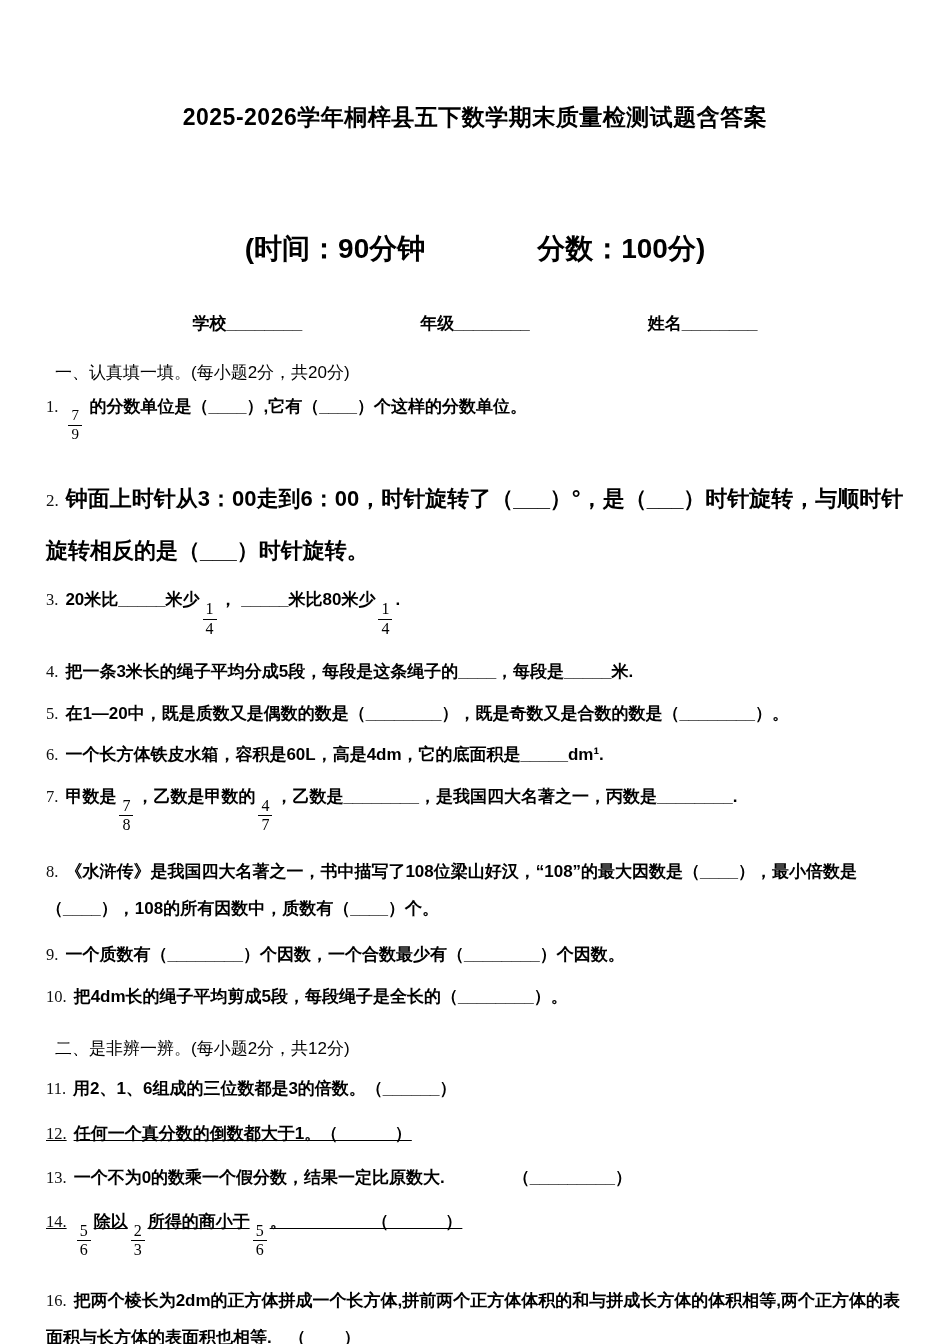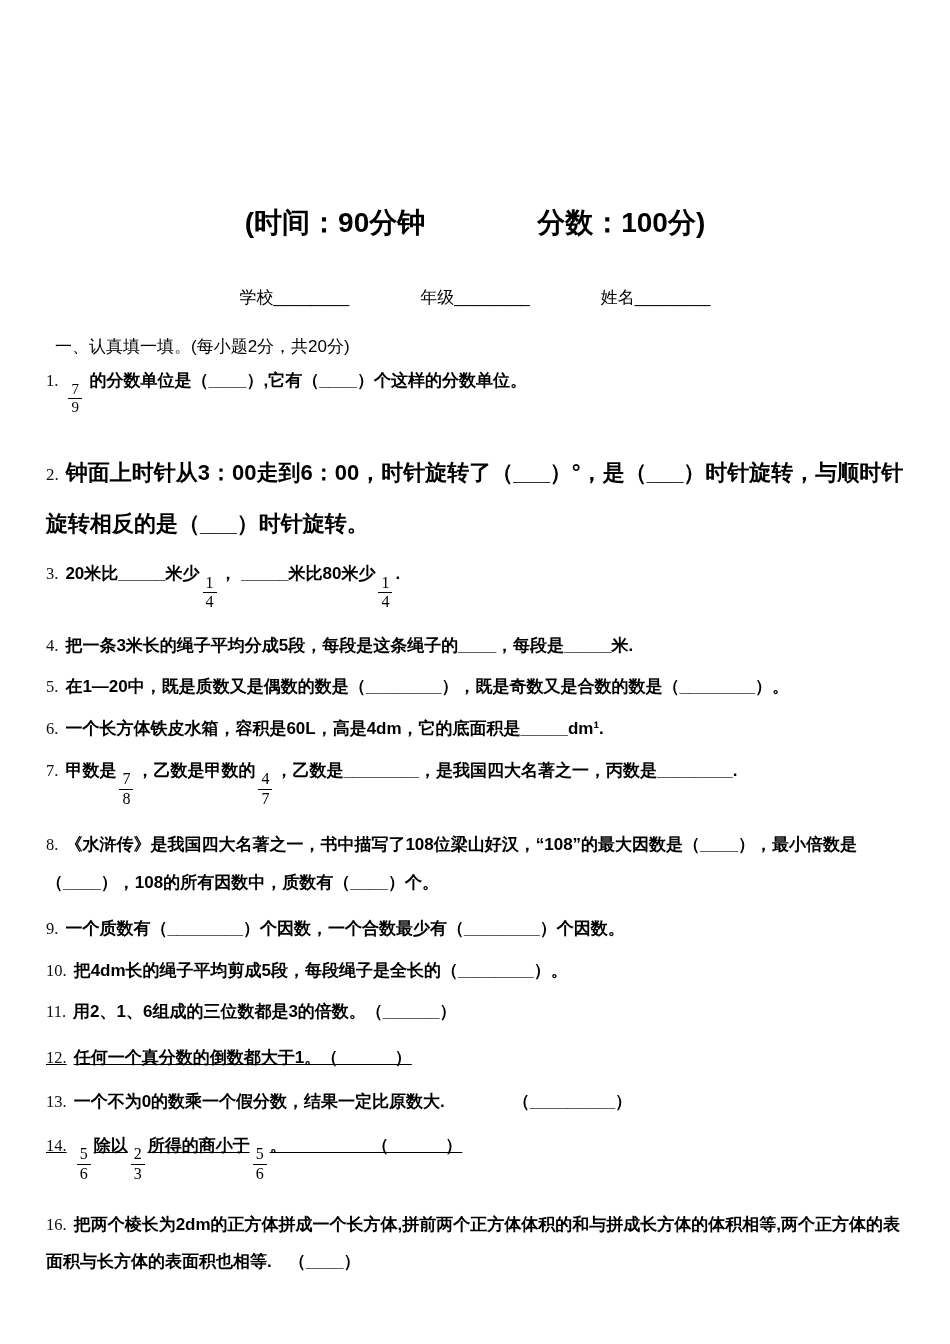--- a/index.html
+++ b/index.html
@@ -17,23 +17,23 @@
     line-height:1.15;
     margin:0;
   }
   .meta-line {
     text-align:center;
     font-size:28px; font-weight:700;
     margin-top:100px;
     white-space:pre;
   }
   .fields-row {
-    display:flex; justify-content:center; gap:71px;
+    display:flex; justify-content:center; gap:118px;
     margin-top:44px;
-    font-size:17px; font-weight:400;
+    font-size:17px; font-weight:700;
   }
 
   .section-heading {
     font-size:17px; font-weight:400;
     margin:26px 0 8px 9px;
     line-height:1.4;
   }
 
   .q {
     font-size:17px; font-weight:600;
@@ -74,20 +74,21 @@
   [data-name="question-12"] { margin-top:18px;text-decoration:underline; }
   [data-name="question-13"] { margin-top:16px; }
   [data-name="question-14"] { margin:16px 0 24px 0;text-decoration:underline; }
   [data-name="question-15"] { margin-top:20px; }
   [data-name="question-16"] { line-height:2.15; margin-top:16px; }
 </style>
 </head>
 <body>
 
 <div class="page" data-name="exam-page">
+  <h1 class="doc-title" data-name="page-title">2025-2026学年桐梓县五下数学期末质量检测试题含答案</h1>
 
   <div class="meta-line" data-name="time-score-line">(时间：90分钟　　　　分数：100分)</div>
 
   <div class="fields-row" data-name="student-info-row">
     <span data-name="school-field">学校________</span>
     <span data-name="grade-field">年级________</span>
     <span data-name="name-field">姓名________</span>
   </div>
 
   <div data-name="question-area">
@@ -110,20 +111,21 @@
       <div class="q" data-name="question-7"><span class="q-num" data-name="question-number">7.</span><span class="q-text" data-name="question-text">甲数是</span><span class="frac" data-name="fraction">
           <span class="fnum" data-name="fraction-numerator">7</span>
           <span class="fden" data-name="fraction-denominator">8</span>
         </span><span class="q-text" data-name="question-text">，乙数是甲数的</span><span class="frac" data-name="fraction">
           <span class="fnum" data-name="fraction-numerator">4</span>
           <span class="fden" data-name="fraction-denominator">7</span>
         </span><span class="q-text" data-name="question-text">，乙数是________，是我国四大名著之一，丙数是________.</span></div>
       <div class="q" data-name="question-8"><span class="q-num" data-name="question-number">8.</span><span class="q-text" data-name="question-text">《水浒传》是我国四大名著之一，书中描写了108位梁山好汉，“108”的最大因数是（____），最小倍数是（____），108的所有因数中，质数有（____）个。</span></div>
       <div class="q" data-name="question-9"><span class="q-num" data-name="question-number">9.</span><span class="q-text" data-name="question-text">一个质数有（________）个因数，一个合数最少有（________）个因数。</span></div>
       <div class="q" data-name="question-10"><span class="q-num" data-name="question-number">10.</span><span class="q-text" data-name="question-text">把4dm长的绳子平均剪成5段，每段绳子是全长的（________）。</span></div>
+      <div class="section-heading" data-name="section-heading-2">二、是非辨一辨。(每小题2分，共12分)</div>
       <div class="q" data-name="question-11"><span class="q-num" data-name="question-number">11.</span><span class="q-text" data-name="question-text">用2、1、6组成的三位数都是3的倍数。（______）</span></div>
       <div class="q" data-name="question-12"><span class="q-num" data-name="question-number">12.</span><span class="q-text" data-name="question-text">任何一个真分数的倒数都大于1。（______）</span></div>
       <div class="q" data-name="question-13"><span class="q-num" data-name="question-number">13.</span><span class="q-text" data-name="question-text">一个不为0的数乘一个假分数，结果一定比原数大.　　　　（_________）</span></div>
       <div class="q" data-name="question-14"><span class="q-num" data-name="question-number">14.</span><span class="frac" data-name="fraction">
           <span class="fnum" data-name="fraction-numerator">5</span>
           <span class="fden" data-name="fraction-denominator">6</span>
         </span><span class="q-text" data-name="question-text">除以</span><span class="frac" data-name="fraction">
           <span class="fnum" data-name="fraction-numerator">2</span>
           <span class="fden" data-name="fraction-denominator">3</span>
         </span><span class="q-text" data-name="question-text">所得的商小于</span><span class="frac" data-name="fraction">

